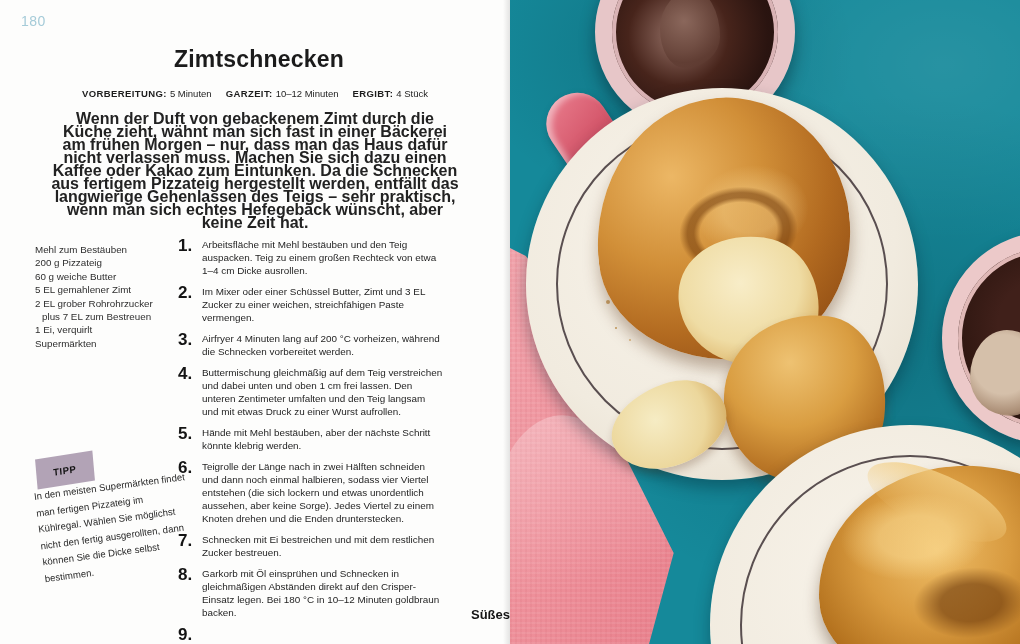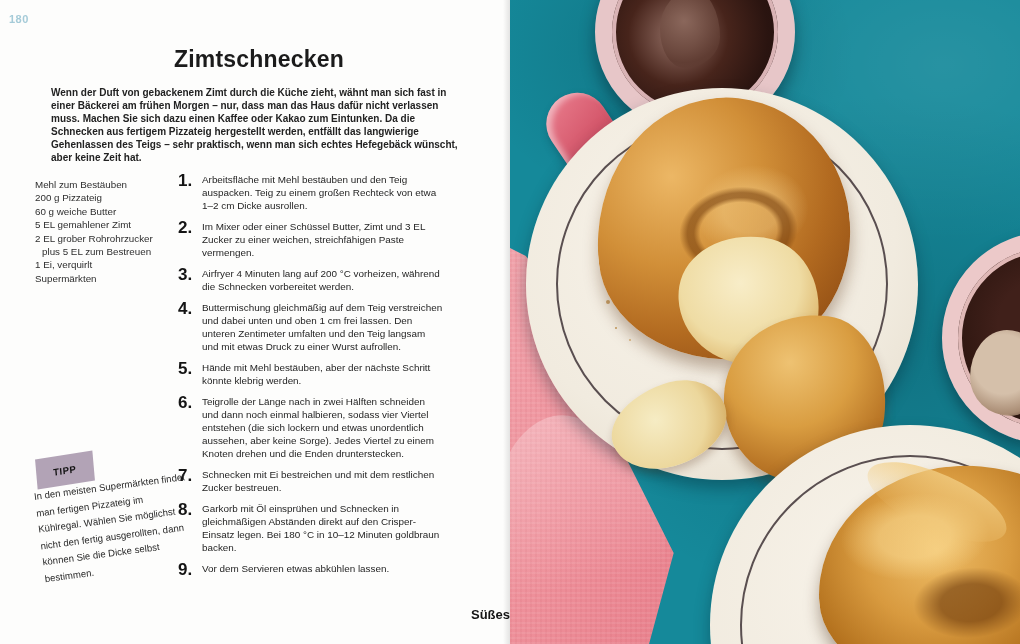--- a/index.html
+++ b/index.html
@@ -5,32 +5,32 @@
   * { margin:0; padding:0; box-sizing:border-box; }
   html,body { width:1020px; height:644px; overflow:hidden; background:#fff;
               font-family:"Liberation Sans","DejaVu Sans",sans-serif; }
   .spread { position:relative; width:1020px; height:644px; display:flex; }
 
   
   .page-left { position:relative; width:510px; height:644px; background:#fdfdfc; }
   .page-left::after { content:""; position:absolute; top:0; right:0; width:7px; height:100%;
       background:linear-gradient(90deg, rgba(0,0,0,0) 0%, rgba(0,0,0,0.10) 100%); }
 
-  .pagenum { position:absolute; top:13px; left:9px; font-size:11px; font-weight:700;
+  .pagenum { position:absolute; top:13px; left:21px; font-size:14px; font-weight:400;
       color:#a5cbd8; letter-spacing:.5px; }
 
   .title { margin-top:46px; text-align:center; font-size:23px; font-weight:800;
       color:#1b1b1b; letter-spacing:.2px;margin-left:8px; }
 
   .meta { margin-top:15px; display:flex; justify-content:center; gap:14px;
       font-size:9.5px; color:#1d1d1d; }
   .meta b { font-weight:800; letter-spacing:.4px; margin-right:3px; }
 
-  .intro { margin:13px auto 0; width:408px; text-align:left; font-weight:700;
-      font-size:10px; line-height:13px; color:#222; }
+  .intro { margin:13px auto 0; width:408px; text-align:center; font-weight:700;
+      font-size:16px; line-height:13px; color:#222; }
 
   .content { display:flex; margin-top:9px; padding:0 66px 0 35px; }
   .ingredients { width:143px; flex-shrink:0; font-size:9.8px; line-height:13.4px;
       color:#2e2e2e; padding-top:5px; }
   .ingredients .indent { padding-left:7px; }
 
   .steps { width:282px; }
   .step { display:flex; margin-bottom:8px; }
   .step-num { width:24px; flex-shrink:0; font-size:17px; font-weight:800;
       color:#141414; line-height:15px; }
@@ -139,39 +139,44 @@
 </head>
 <body>
 
 <div class="spread">
 
   <div class="page-left">
     <div class="pagenum">180</div>
 
     <h1 class="title">Zimtschnecken</h1>
 
+    <div class="meta">
+      <span><b>VORBEREITUNG:</b><span>5 Minuten</span></span>
+      <span><b>GARZEIT:</b><span>10–12 Minuten</span></span>
+      <span><b>ERGIBT:</b><span>4 Stück</span></span>
+    </div>
 
     <p class="intro">Wenn der Duft von gebackenem Zimt durch die Küche zieht, wähnt man sich fast in einer Bäckerei am frühen Morgen – nur, dass man das Haus dafür nicht verlassen muss. Machen Sie sich dazu einen Kaffee oder Kakao zum Eintunken. Da die Schnecken aus fertigem Pizzateig hergestellt werden, entfällt das langwierige Gehenlassen des Teigs – sehr praktisch, wenn man sich echtes Hefegebäck wünscht, aber keine Zeit hat.</p>
 
     <div class="content">
       <div class="ingredients">
         <div>Mehl zum Bestäuben</div>
         <div>200 g Pizzateig</div>
         <div>60 g weiche Butter</div>
         <div>5 EL gemahlener Zimt</div>
         <div>2 EL grober Rohrohrzucker</div>
-        <div class="indent">plus 5 EL zum Bestreuen</div>
+        <div class="indent">plus 7 EL zum Bestreuen</div>
         <div>1 Ei, verquirlt</div>
         <div>Supermärkten</div>
       </div>
 
       <div class="steps">
         <div class="step">
             <span class="step-num">1.</span>
-            <span class="step-text">Arbeitsfläche mit Mehl bestäuben und den Teig auspacken. Teig zu einem großen Rechteck von etwa 1–2 cm Dicke ausrollen.</span>
+            <span class="step-text">Arbeitsfläche mit Mehl bestäuben und den Teig auspacken. Teig zu einem großen Rechteck von etwa 1–4 cm Dicke ausrollen.</span>
           </div>
         <div class="step">
             <span class="step-num">2.</span>
             <span class="step-text">Im Mixer oder einer Schüssel Butter, Zimt und 3 EL Zucker zu einer weichen, streichfähigen Paste vermengen.</span>
           </div>
         <div class="step">
             <span class="step-num">3.</span>
             <span class="step-text">Airfryer 4 Minuten lang auf 200 °C vorheizen, während die Schnecken vorbereitet werden.</span>
           </div>
         <div class="step">
@@ -189,21 +194,20 @@
         <div class="step">
             <span class="step-num">7.</span>
             <span class="step-text">Schnecken mit Ei bestreichen und mit dem restlichen Zucker bestreuen.</span>
           </div>
         <div class="step">
             <span class="step-num">8.</span>
             <span class="step-text">Garkorb mit Öl einsprühen und Schnecken in gleichmäßigen Abständen direkt auf den Crisper-Einsatz legen. Bei 180 °C in 10–12 Minuten goldbraun backen.</span>
           </div>
         <div class="step">
             <span class="step-num">9.</span>
-            <span class="step-text">Vor dem Servieren etwas abkühlen lassen.</span>
           </div>
       </div>
     </div>
 
     <div class="tip-label">TIPP</div>
     <div class="tip-text">In den meisten Supermärkten findet man fertigen Pizzateig im Kühlregal. Wählen Sie möglichst nicht den fertig ausgerollten, dann können Sie die Dicke selbst bestimmen.</div>
 
     <div class="category">Süßes</div>
   </div>
 

